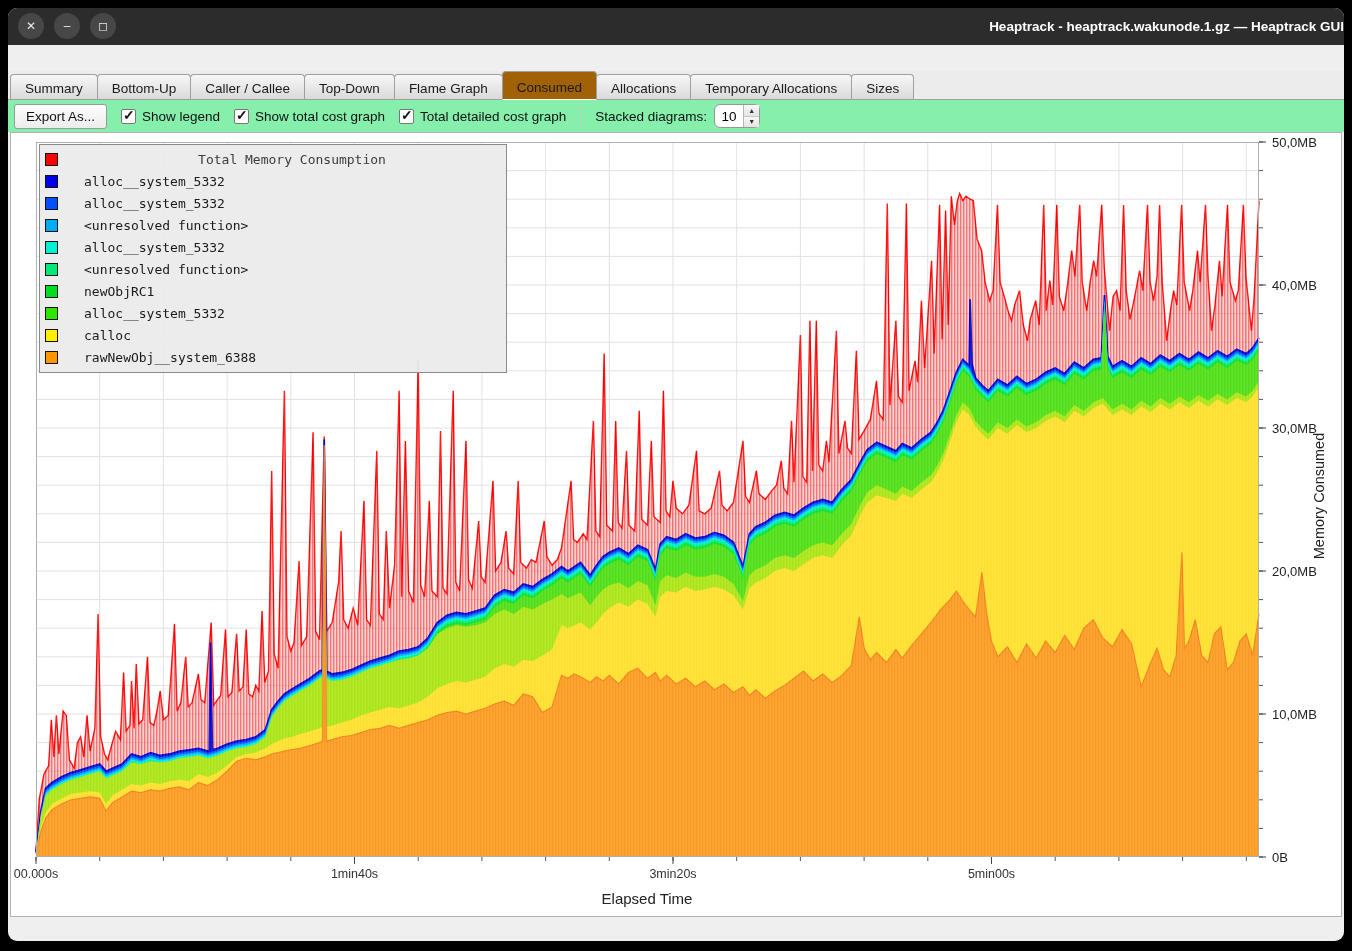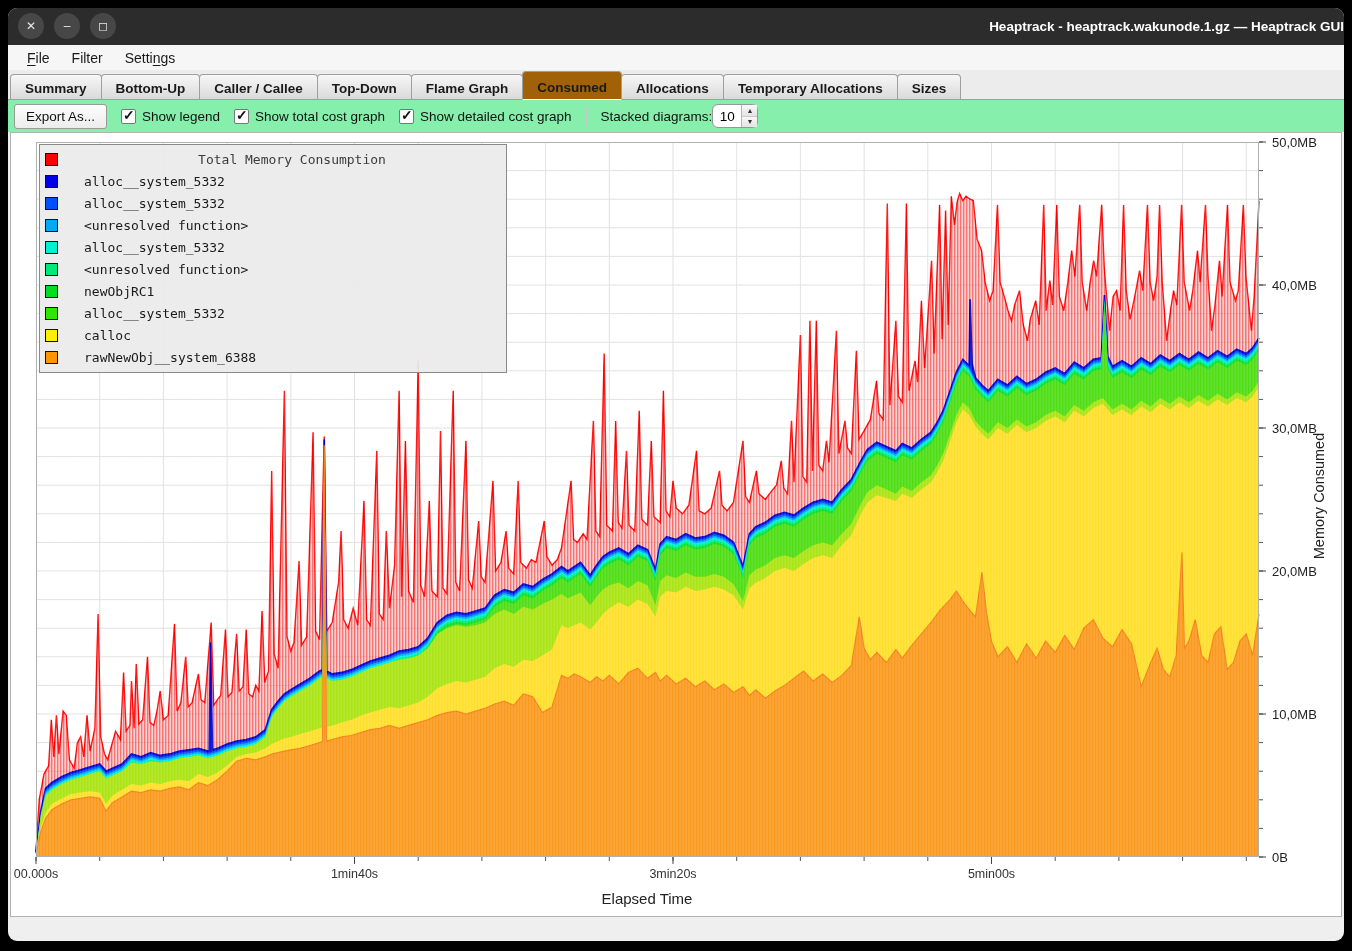--- a/index.html
+++ b/index.html
@@ -8,31 +8,31 @@
   
   .titlebar{position:absolute;left:0;top:0;width:100%;height:37px;background:#2c2c2c;display:flex;align-items:center;}
   .winctl{position:absolute;left:10px;top:5px;display:flex;gap:10px;}
   .winbtn{width:26px;height:26px;border-radius:50%;background:#474747;color:#e9e9e9;display:flex;align-items:center;justify-content:center;font-size:12px;line-height:1;cursor:default;}
   .title-text{width:100%;text-align:right;color:#fff;font-weight:bold;font-size:13.5px;}
   
   .menubar{position:absolute;left:0;top:37px;width:100%;height:26px;background:#f6f6f6;display:flex;align-items:center;padding-left:10px;gap:4px;border-bottom:1px solid #ededed;}
   .menu-item{padding:3px 9px;font-size:14px;color:#1a1a1a;}
   .menu-item u{text-underline-offset:2px;}
   
-  .tabbar{position:absolute;left:0;top:63px;width:100%;height:29px;background:#ececec;display:flex;align-items:flex-end;padding-left:2px;border-bottom:1px solid #9f9f9f;font-weight:bold;}
+  .tabbar{position:absolute;left:0;top:63px;width:100%;height:29px;background:#ececec;display:flex;align-items:flex-end;padding-left:2px;border-bottom:1px solid #9f9f9f;}
   .tab{height:25px;padding:3px 14px 0 14px;font-size:13.5px;color:#1a1a1a;background:linear-gradient(#f7f7f7,#dadada);border:1px solid #9f9f9f;border-bottom:none;border-radius:4px 4px 0 0;margin-right:-1px;white-space:nowrap;display:flex;align-items:center;}
   .tab.active{height:29px;background:#a16207;position:relative;z-index:2;margin-bottom:-1px;border-bottom:1px solid #fff;}
   
   .toolbar{position:absolute;left:0;top:92px;width:100%;height:32px;background:#86efac;display:flex;align-items:center;padding-left:6px;gap:14px;}
   .btn{padding:4px 11px;font-size:13.5px;border:1px solid #9a9a9a;border-radius:3px;background:linear-gradient(#fdfdfd,#ececec);color:#111;}
   .chk{display:flex;align-items:center;gap:6px;font-size:13.5px;color:#111;}
   .chk .box{width:15px;height:15px;background:#fff;border:1px solid #777;border-radius:2px;position:relative;}
   .chk .box .mark{position:absolute;left:1px;top:-3px;font-size:14px;font-weight:bold;color:#111;}
   .tb-sep{width:1px;height:20px;background:#c9c9c9;}
-  .spin-wrap{display:flex;align-items:center;gap:0;font-size:13.5px;color:#111;}
+  .spin-wrap{display:flex;align-items:center;gap:7px;font-size:13.5px;color:#111;}
   .spinbox{display:flex;border:1px solid #979797;border-radius:6px;background:#fff;height:24px;}
   .spin-val{width:28px;display:flex;align-items:center;justify-content:center;font-size:13.5px;color:#000;}
   .spin-btns{display:flex;flex-direction:column;border-left:1px solid #b5b5b5;width:16px;}
   .spin-btns span{flex:1;display:flex;align-items:center;justify-content:center;font-size:7px;color:#333;background:linear-gradient(#f8f8f8,#e4e4e4);}
   .spin-btns span:first-child{border-bottom:1px solid #c9c9c9;}
   
   .chartpanel{position:absolute;left:2px;top:124px;width:1332px;height:785px;background:#fff;border:1px solid #b3b3b3;}
   .plot-svg{position:absolute;left:0;top:0;width:1330px;height:783px;}
   .legend{position:absolute;left:28px;top:11px;width:468px;background:rgba(235,235,235,0.93);border:1px solid #8a8a8a;padding:3px 6px 4px 5px;font-family:"DejaVu Sans Mono",monospace;font-size:13px;color:#1a1a1a;z-index:3;}
   .legend-row{display:flex;align-items:center;height:22px;gap:26px;}
@@ -47,25 +47,20 @@
 <div class="window">
   <div class="titlebar">
     <div class="winctl">
         <span class="winbtn">✕</span>
         <span class="winbtn">–</span>
         <span class="winbtn">◻</span>
       </div>
     <div class="title-text">Heaptrack - heaptrack.wakunode.1.gz — Heaptrack GUI</div>
   </div>
 
-  <div class="menubar">
-      <span class="menu-item"><u>F</u>ile</span>
-      <span class="menu-item">Filter</span>
-      <span class="menu-item">Setti<u>n</u>gs</span>
-    </div>
 
   <div class="tabbar">
       <span class="tab">Summary</span>
       <span class="tab">Bottom-Up</span>
       <span class="tab">Caller / Callee</span>
       <span class="tab">Top-Down</span>
       <span class="tab">Flame Graph</span>
       <span class="tab active">Consumed</span>
       <span class="tab">Allocations</span>
       <span class="tab">Temporary Allocations</span>
@@ -84,21 +79,21 @@
         <span class="chk">
           <span class="box">
             <span class="mark">✓</span>
           </span>
           <span>Show total cost graph</span>
         </span>
         <span class="chk">
           <span class="box">
             <span class="mark">✓</span>
           </span>
-          <span>Show detailed cost graph</span>
+          <span>Total detailed cost graph</span>
         </span>
       </span>
     <span class="tb-sep"></span>
     <span class="spin-wrap">
       <span>Stacked diagrams:</span>
       <span class="spinbox">
         <span class="spin-val">10</span>
         <span class="spin-btns">
           <span>▲</span>
           <span>▼</span>

